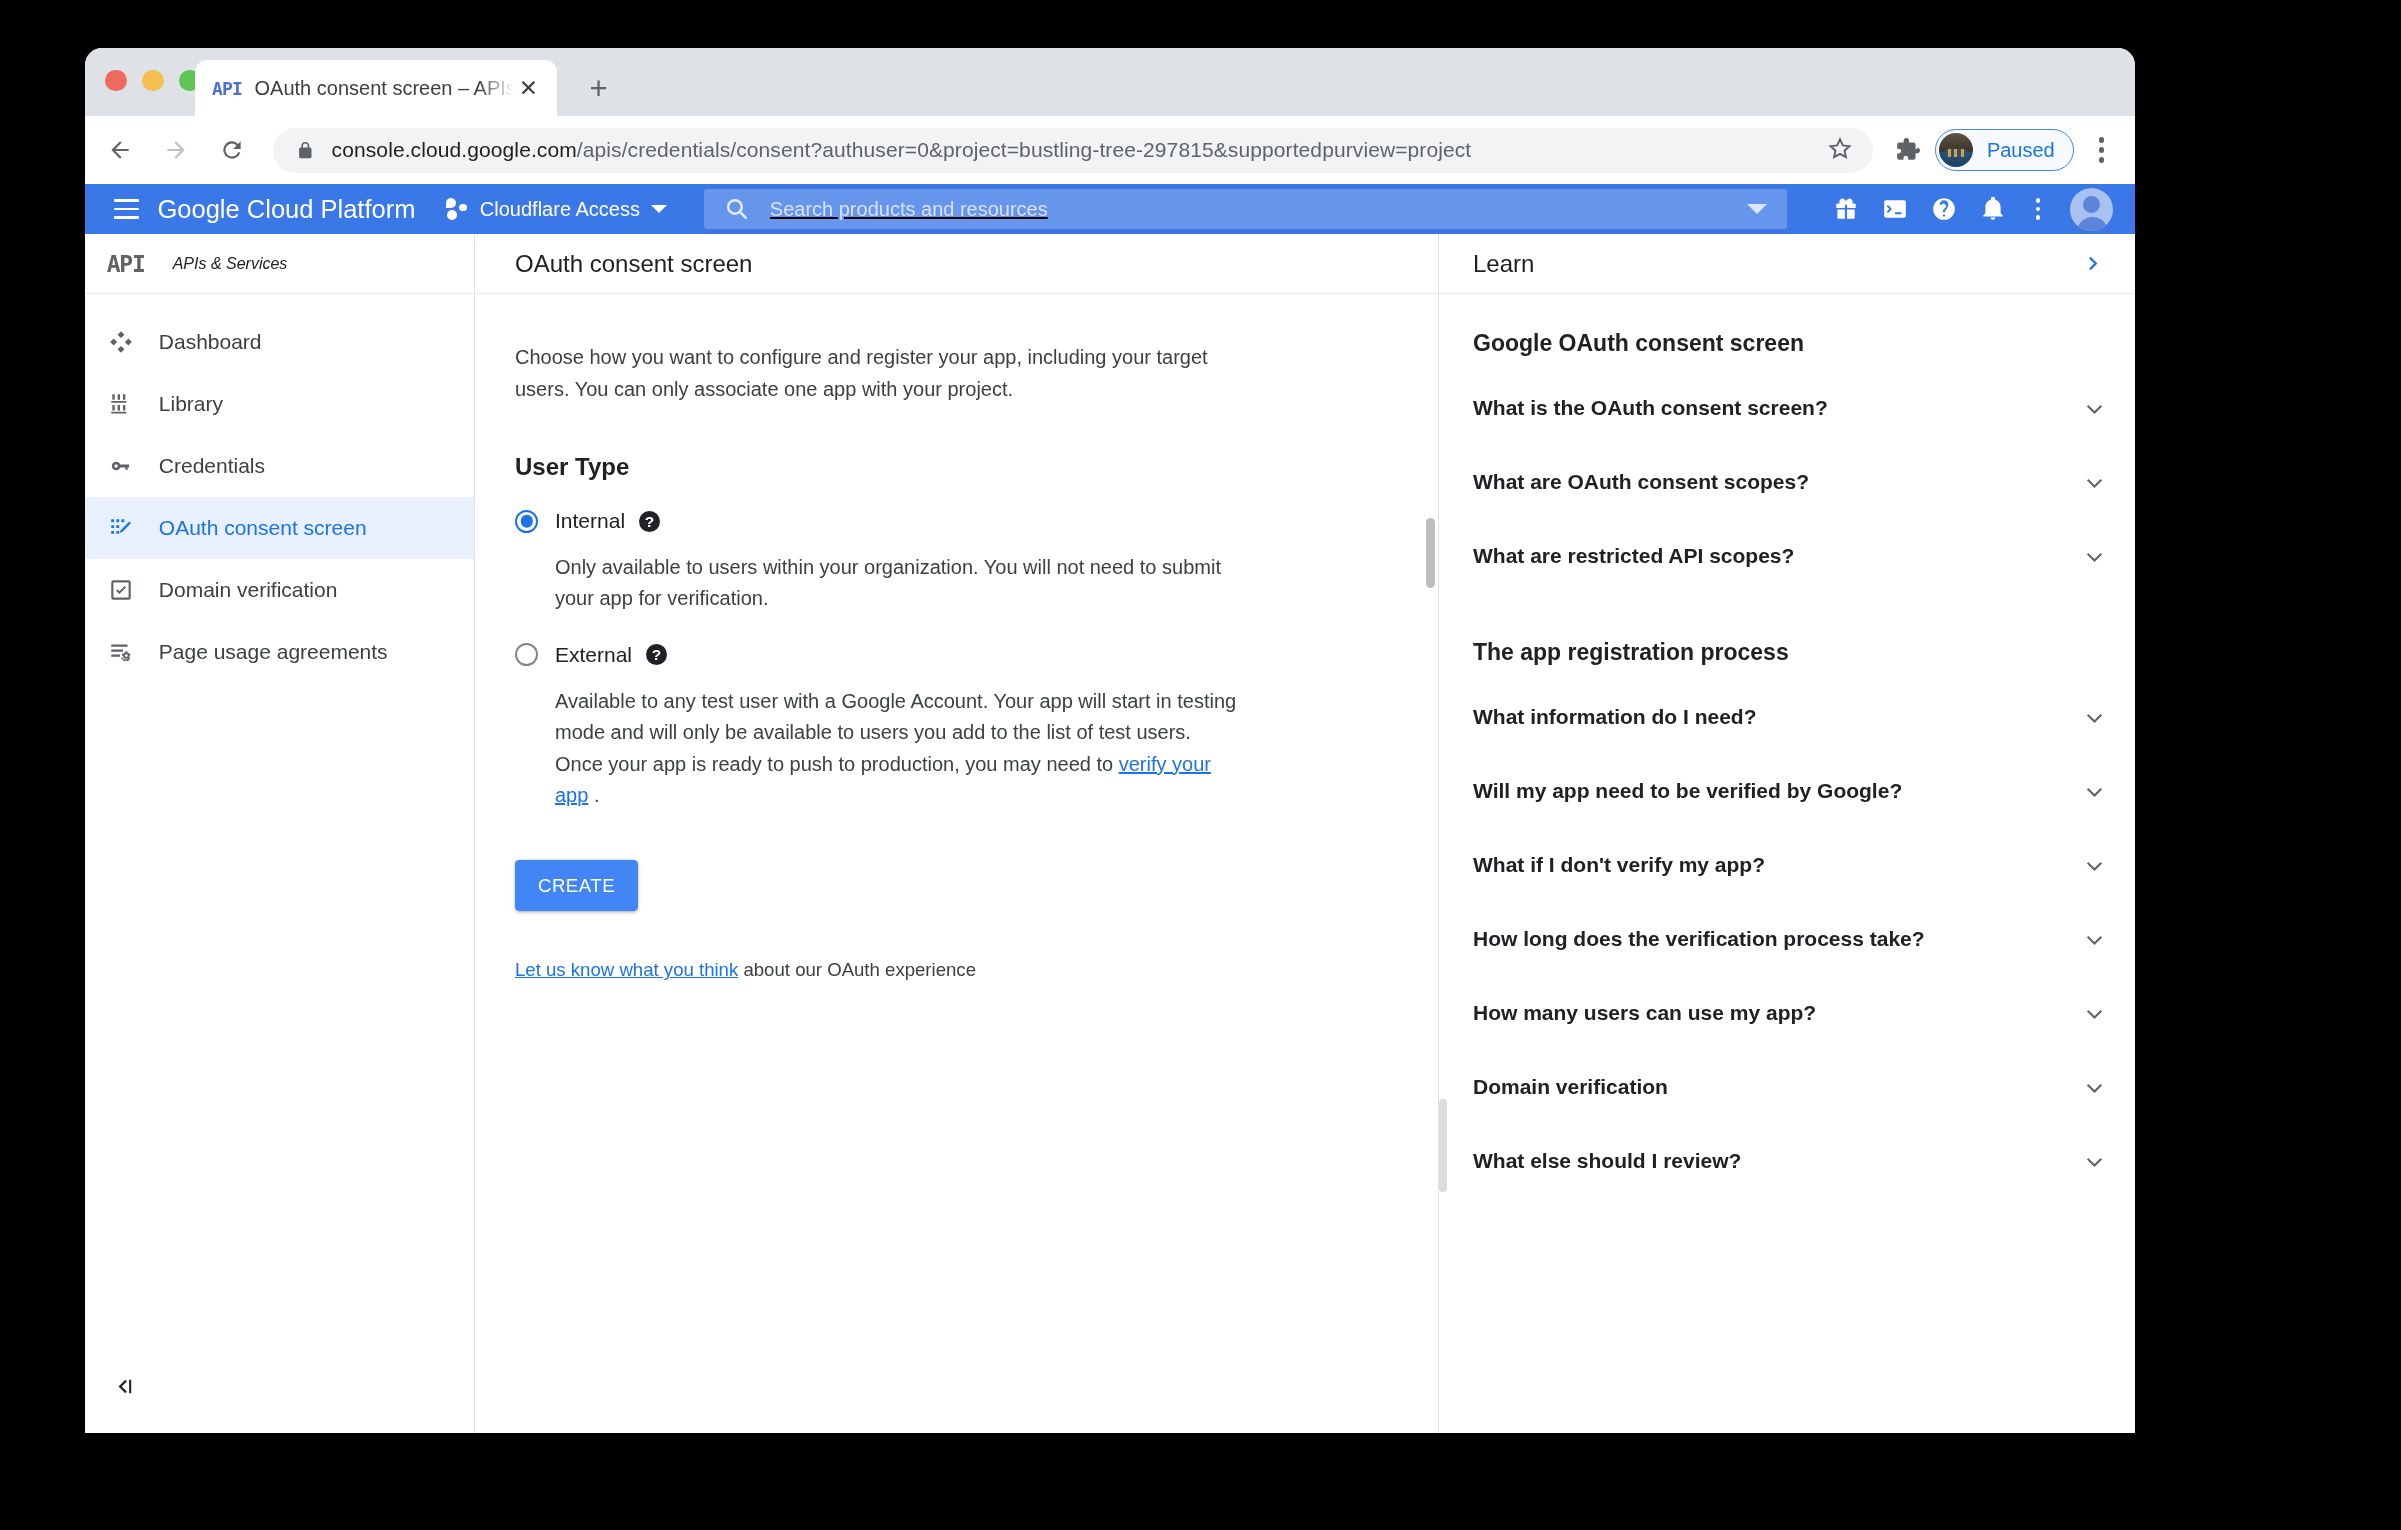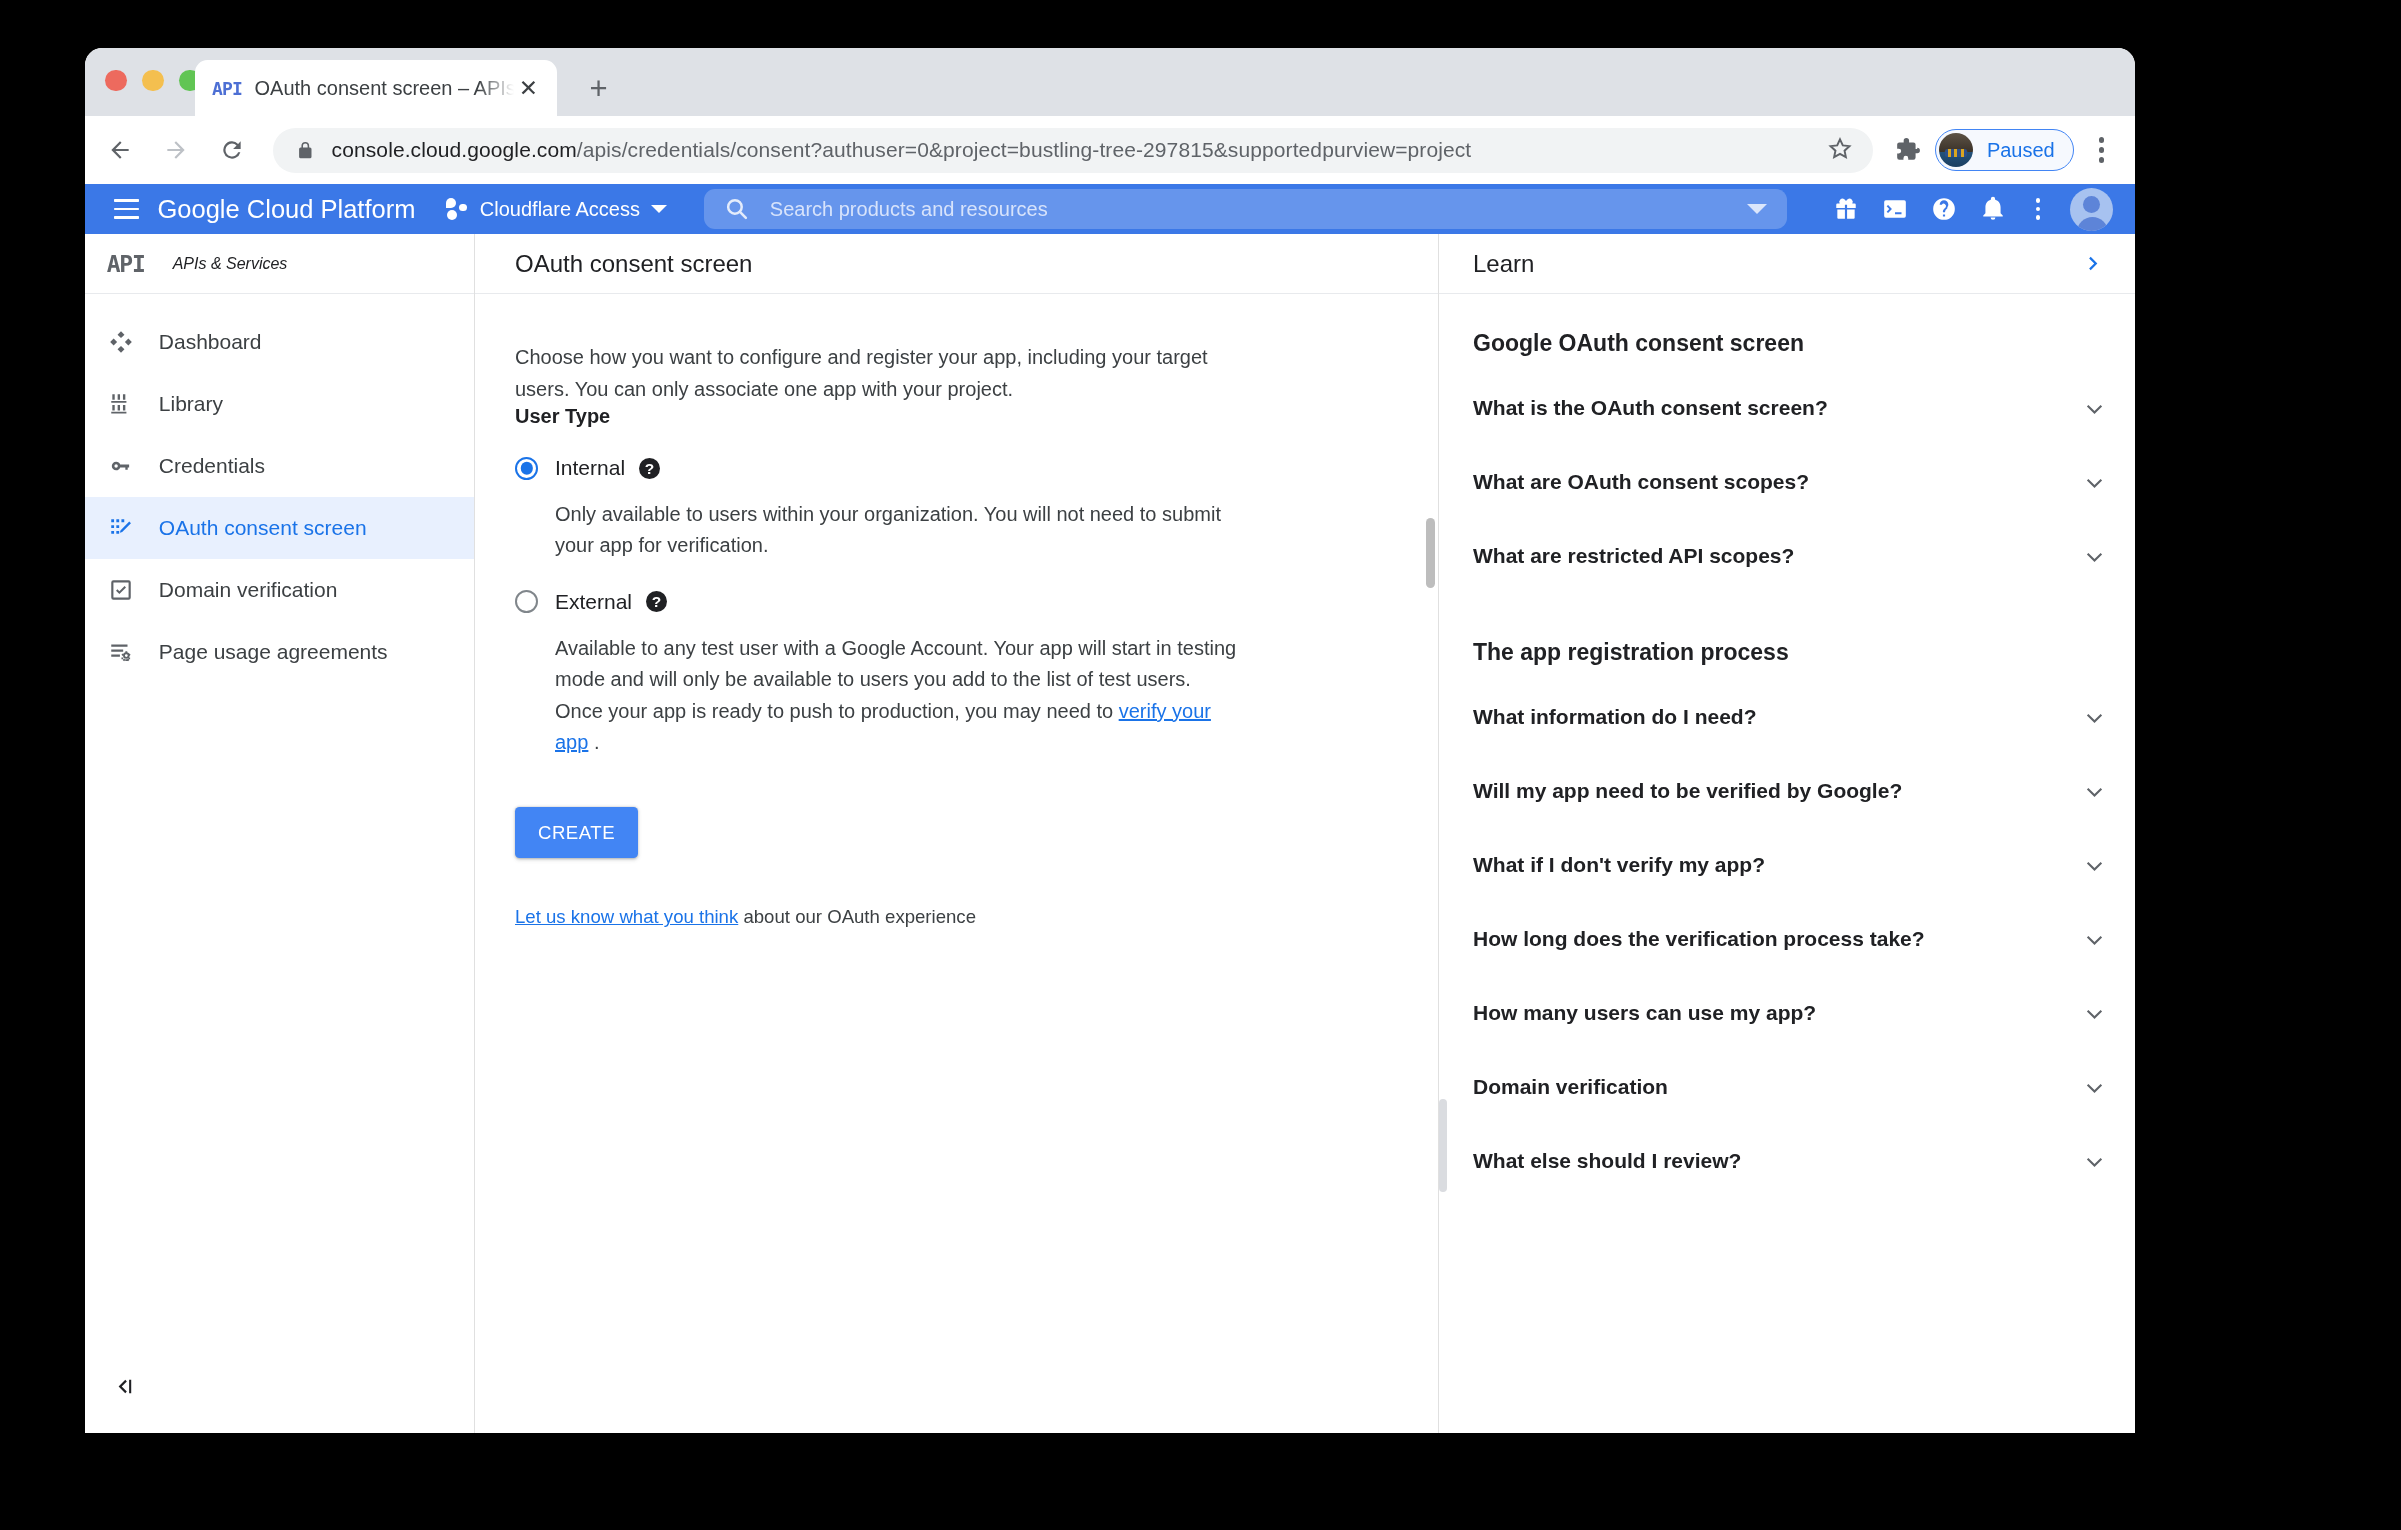--- a/index.html
+++ b/index.html
@@ -162,23 +162,24 @@
   #project-icon i:nth-child(1) { width: 10px; height: 10px; left: 0;  top: 0.8px;  border-radius: 50% 50% 50% 0; }
   #project-icon i:nth-child(2) { width: 7.7px; height: 7.7px; left: 13px; top: 6.2px; border-radius: 50%; }
   #project-icon i:nth-child(3) { width: 10px; height: 10px; left: 0.8px; top: 12.4px; border-radius: 50%; }
   #project-name { font-size: 20px; color: #fff; white-space: nowrap; margin-right: 10.8px; }
   #project-caret { width: 0; height: 0; border-left: 8.5px solid transparent; border-right: 8.5px solid transparent; border-top: 8.5px solid #fff; }
 
   #gcp-search {
     flex: none; width: 1083px; height: 40px;
     margin-left: 32.5px;
     background: rgba(255,255,255,.22);
-    border-radius: 11px;
+    border-radius: 3px;
     display: flex; align-items: center;
     padding: 0 20px;
+    text-decoration: underline;
   }
   #search-icon { width: 26px; height: 26px; margin-right: 20px; flex: none; }
   #search-icon svg { width: 25px; height: 25px; fill: none; stroke: #e4ecfb; stroke-width: 2.4; }
   #search-input {
     flex: 1; background: transparent; border: 0; outline: 0;
     font-family: inherit; font-size: 20px; color: #fff;
   }
   #search-input::placeholder { color: #d7e3fb; }
   #search-caret { width: 0; height: 0; border-left: 10px solid transparent; border-right: 10px solid transparent; border-top: 10.8px solid #dbe6fb; margin-left: 14px; flex: none; }
 
@@ -248,21 +249,21 @@
     display: flex; align-items: center;
     padding-left: 40px;
     border-bottom: 0.8px solid #e8eaed;
   }
   #main-title { font-size: 24px; color: #202124; }
 
   #main-scroll { flex: 1; overflow: hidden; position: relative; }
   #main-content { padding: 48px 40px 0 40px; max-width: 805px; }
 
   .intro-p { font-size: 20px; line-height: 1.58; color: #3c4043; }
-  #user-type-heading { font-size: 20px; color: #202124; }
+  #user-type-heading { font-size: 24px; color: #202124; margin-top: 48px; }
 
   .radio-row { display: flex; align-items: center; margin-top: 28px; }
   .radio {
     width: 23px; height: 23px; border-radius: 50%;
     border: 2.3px solid #80868b; flex: none; margin-right: 17px;
     position: relative;
   }
   .radio.checked { border-color: #1a73e8; }
   .radio.checked::after {
     content:''; position:absolute; left:50%; top:50%;

